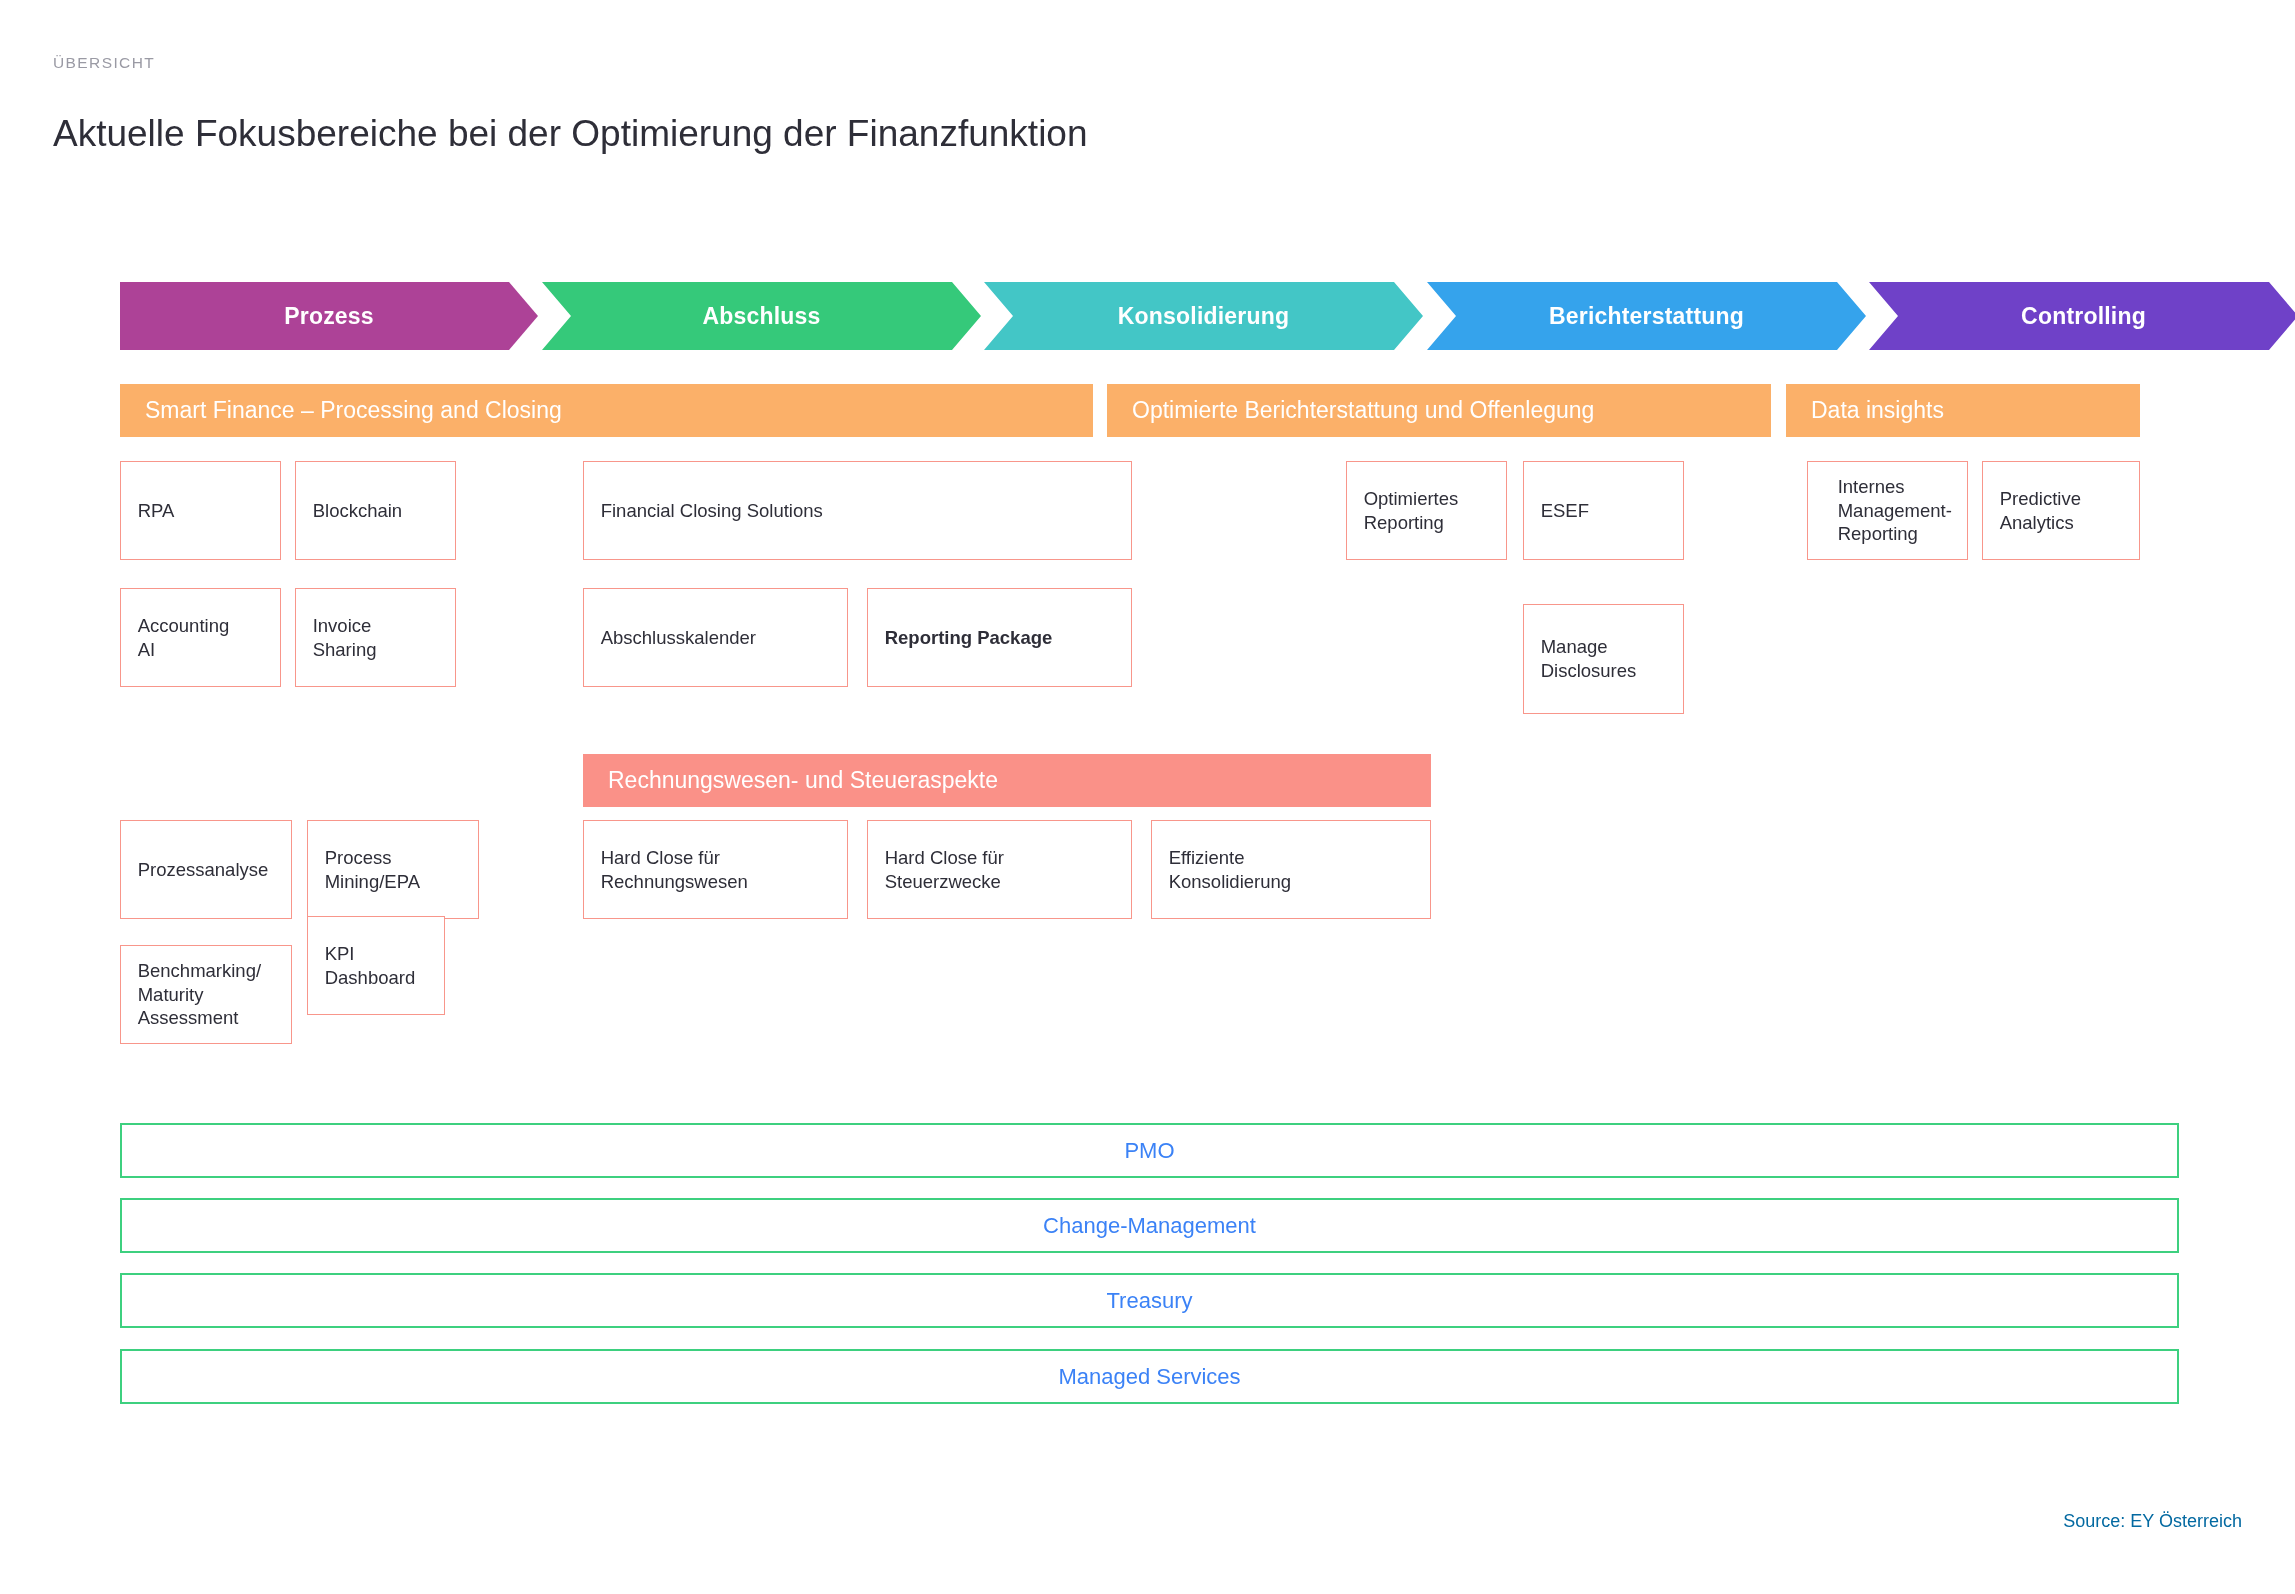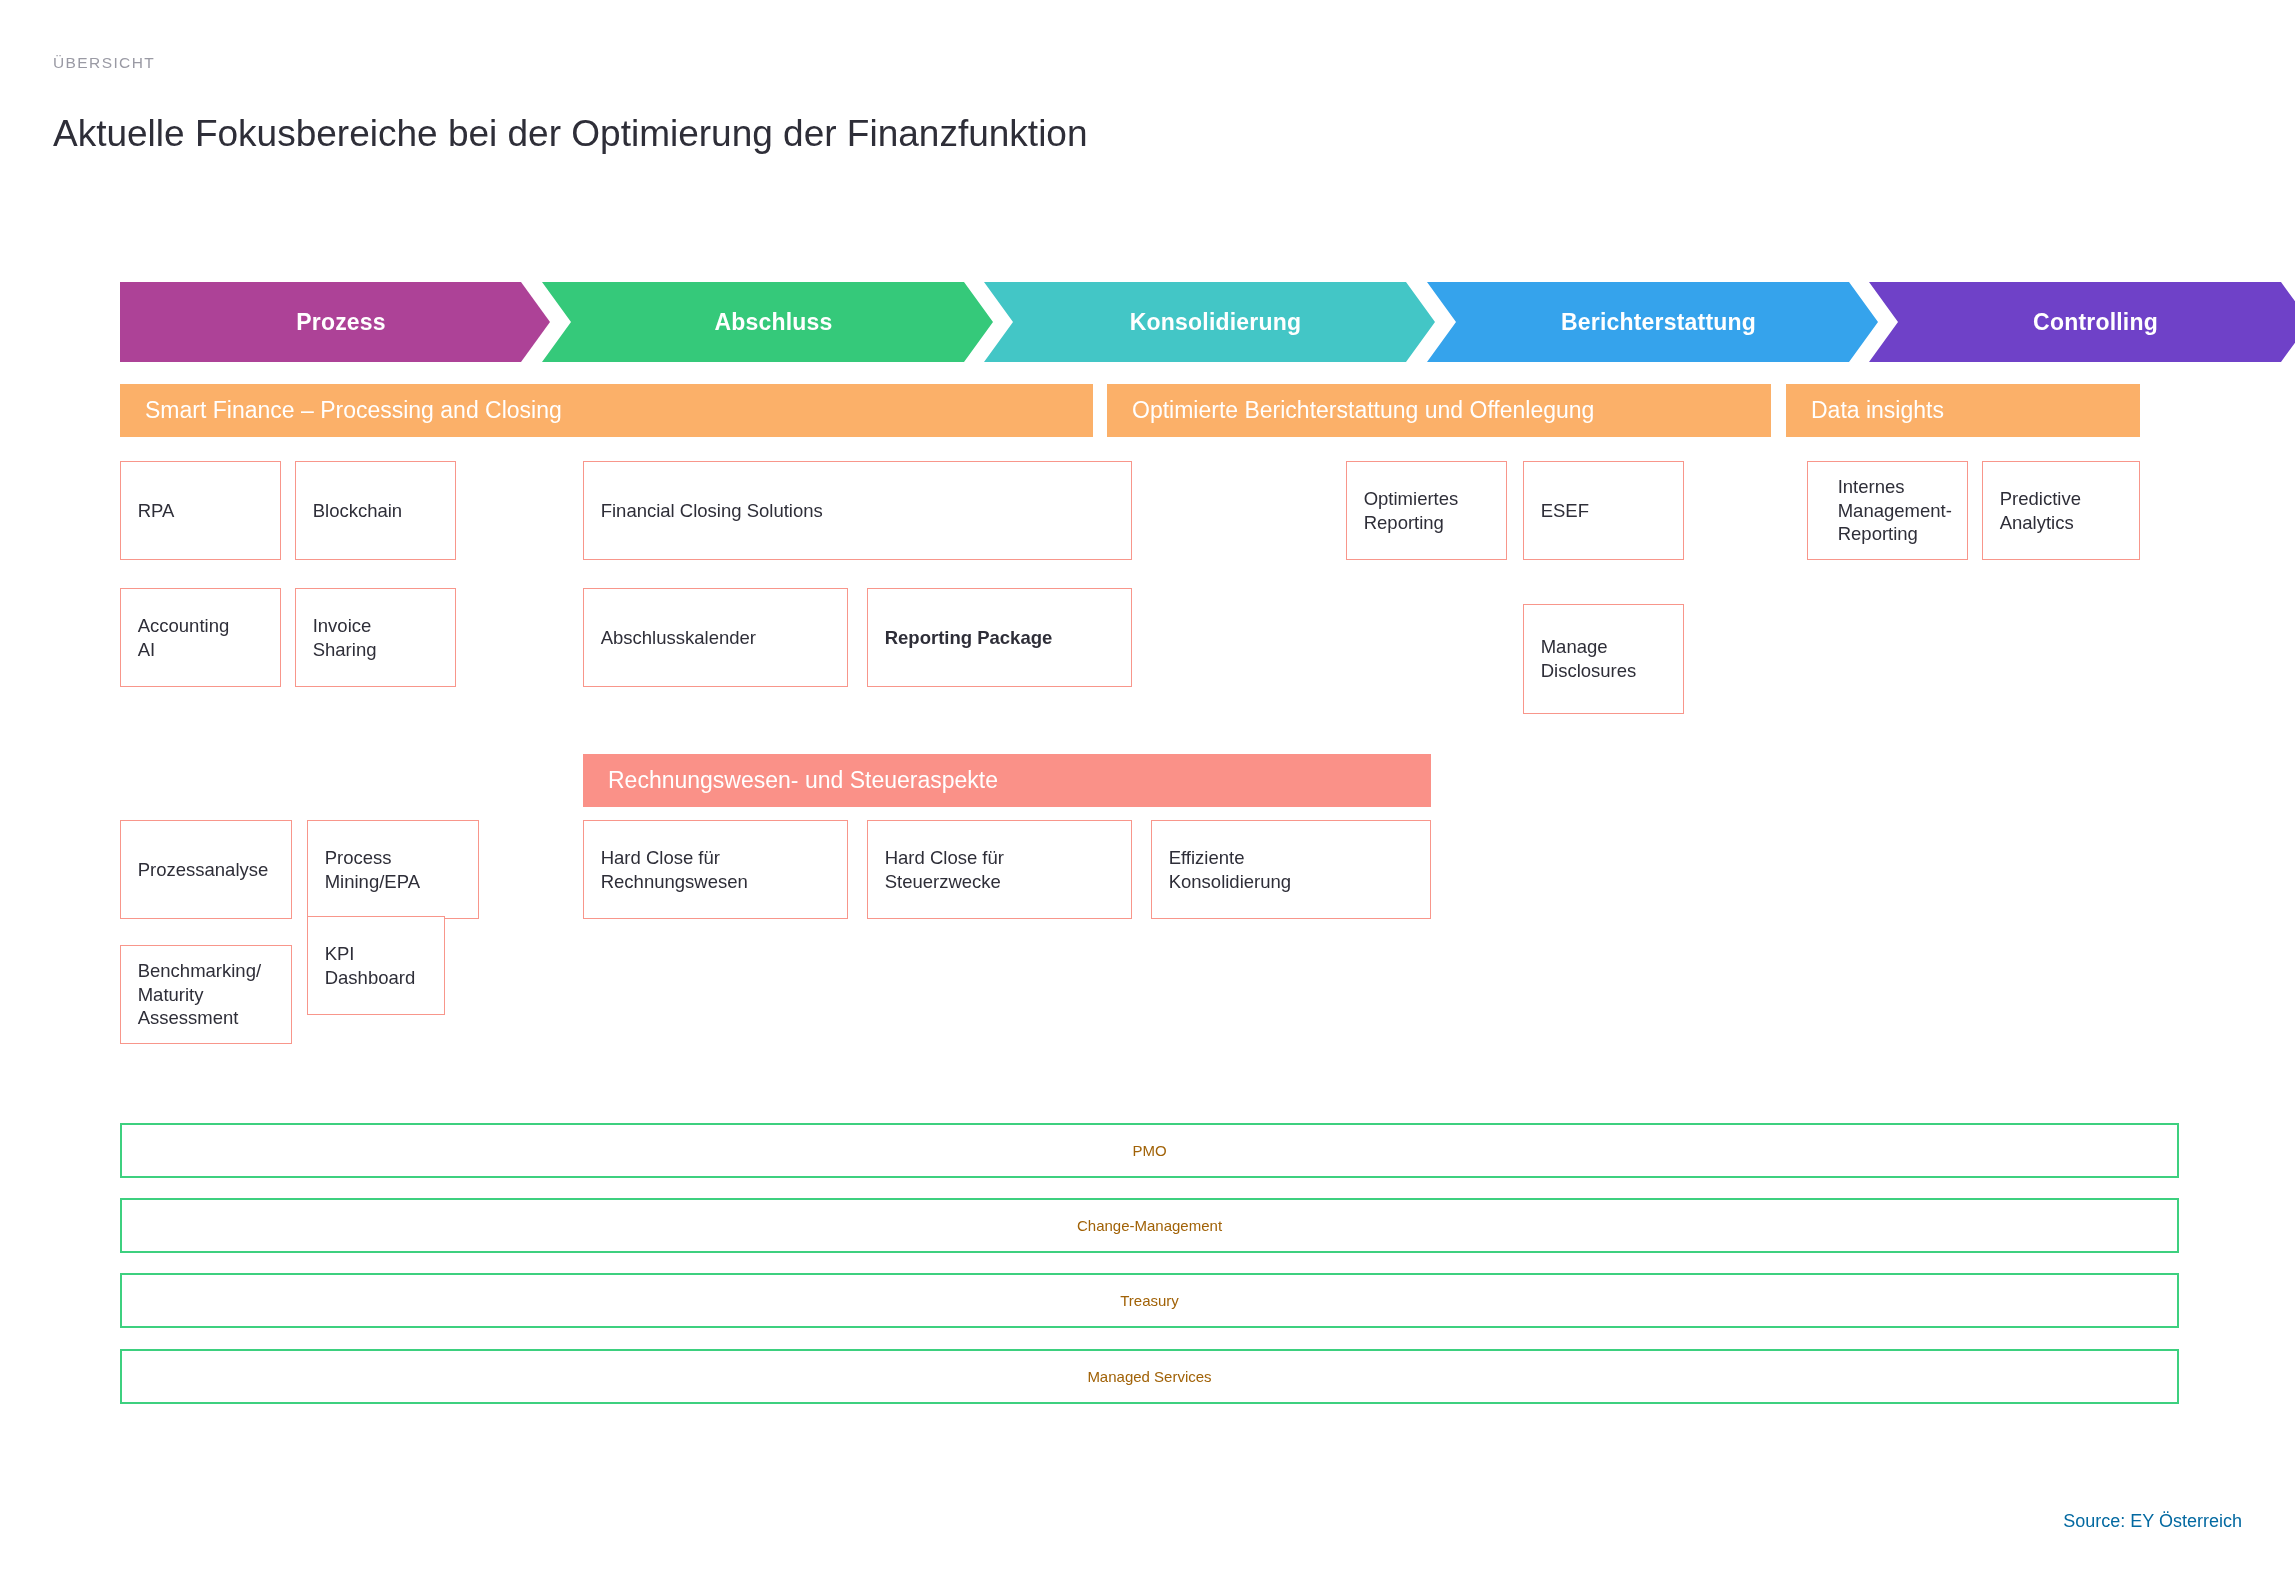--- a/index.html
+++ b/index.html
@@ -40,25 +40,24 @@
   #chevron-strip {
     position: absolute;
     left: 120px;
     top: 282px;
     height: 90px;
     width: 2059px;
   }
   .chevron {
     position: absolute;
     top: 0;
-    height: 80px;
+    height: 68px;
     display: flex;
     align-items: center;
     justify-content: center;
-    padding-left: 12px;
   }
   .chevron .chev-label {
     color: #ffffff;
     font-size: 23px;
     font-weight: bold;
     letter-spacing: 0.2px;
     white-space: nowrap;
     position: relative;
     z-index: 2;
   }
@@ -112,22 +111,22 @@
     width: 2059px;
     height: 55px;
     box-sizing: border-box;
     background: #ffffff;
     border: 2.4px solid #3DD07F;
     display: flex;
     align-items: center;
     justify-content: center;
   }
   .wide-bar .wide-label {
-    font-size: 15px;
-    color: #a16207;
+    font-size: 22px;
+    color: #3b82f6;
     font-weight: 400;
   }
 
   
   #source-note {
     position: absolute;
     right: 53px;
     top: 1511px;
     font-size: 18px;
     color: #0369a1;

